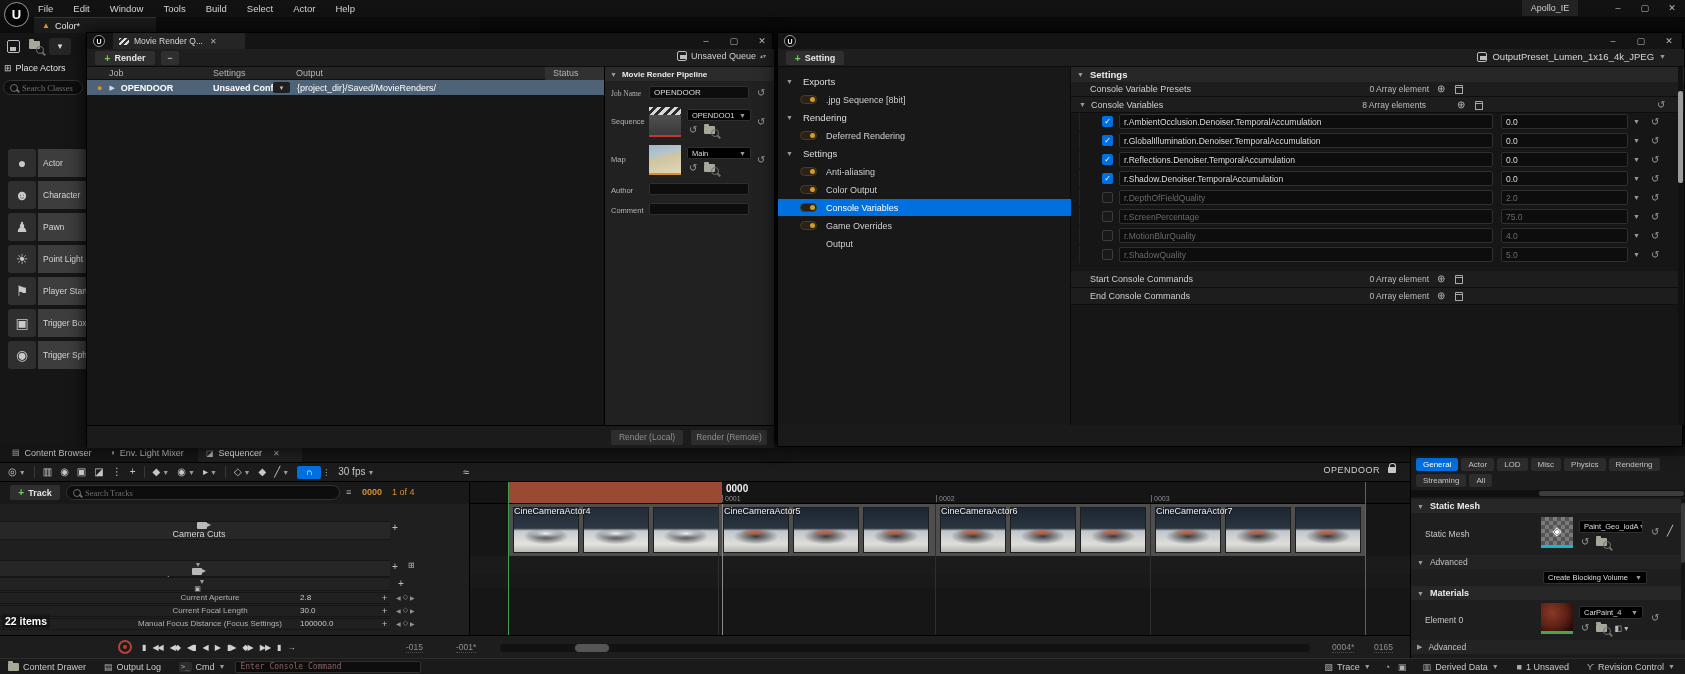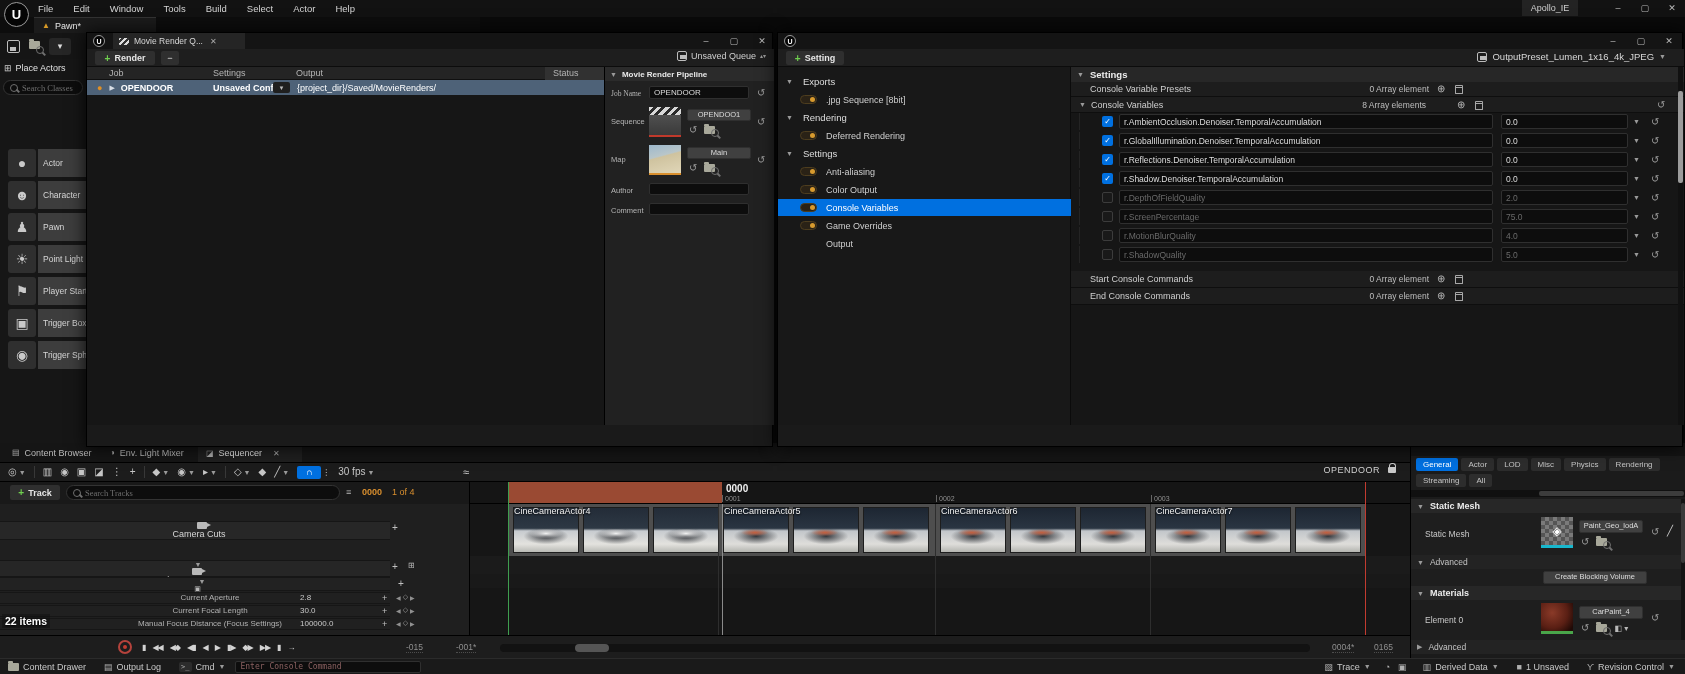--- a/index.html
+++ b/index.html
@@ -11,21 +11,21 @@
 .bold{font-weight:bold;}
 .chev{color:#9a9a9a;font-size:7px;}
 .undo{color:#9a9a9a;font-size:10px;line-height:1;}
 .plus-circ{color:#b8b8b8;font-size:10px;line-height:1;}
 .trash{width:8px;height:9px;border:1px solid #a8a8a8;border-top:3px double #a8a8a8;border-radius:1px;display:inline-block;}
 .mag{width:8px;height:8px;border:1.5px solid #6f6f6f;border-radius:50%;position:relative;flex:none;display:inline-block;}
 .mag::after{content:"";position:absolute;width:4px;height:1.5px;background:#6f6f6f;transform:rotate(45deg);right:-3px;bottom:-1px;}
 .fold{width:11px;height:8px;background:#a8a89a;border-radius:1px;position:relative;display:inline-block;}
 .fold::before{content:"";position:absolute;top:-2px;left:0;width:5px;height:2px;background:#a8a89a;border-radius:1px 1px 0 0;}
 .inp{background:#0d0d0d;border:1px solid #2f2f2f;border-radius:2px;color:#ddd;display:flex;align-items:center;padding:0 4px;overflow:hidden;white-space:nowrap;}
-.drop{background:#404040;border:1px solid #2f2f2f;border-radius:2px;color:#ddd;display:flex;align-items:center;justify-content:space-between;padding:0 4px;overflow:hidden;white-space:nowrap;flex-direction:column;}
+.drop{background:#000000;border:1px solid #2f2f2f;border-radius:2px;color:#ddd;display:flex;align-items:center;justify-content:space-between;padding:0 4px;overflow:hidden;white-space:nowrap;}
 .tog{width:17px;height:9px;border-radius:5px;background:#2a2216;border:1px solid #4d3d1e;position:relative;flex:none;}
 .tog::after{content:"";position:absolute;right:1px;top:1px;width:5px;height:5px;border-radius:50%;background:#d79a2e;}
 .cb{width:11px;height:11px;border-radius:2px;flex:none;display:flex;align-items:center;justify-content:center;font-size:8px;}
 .cb.on{background:#0070e0;color:#fff;}
 .cb.off{background:#191919;border:1px solid #3c3c3c;}
 .win{position:absolute;background:#1a1a1a;border:1px solid #000;box-shadow:0 0 16px rgba(0,0,0,.85);}
 .titlebar{position:absolute;left:0;top:0;right:0;height:16px;background:#141414;}
 .winctl{position:absolute;top:0;width:22px;height:16px;display:flex;align-items:center;justify-content:center;color:#b8b8b8;font-size:9px;}
 .ue-circ{border-radius:50%;background:#050505;border:1px solid #9a9a9a;color:#fff;font-weight:bold;display:flex;align-items:center;justify-content:center;}
 .btn{background:#2f2f2f;border-radius:2px;color:#e6e6e6;display:flex;align-items:center;justify-content:center;gap:4px;font-size:9px;}
@@ -117,21 +117,21 @@
       </div>
     <div id="app-title">Apollo_IE</div>
     <div class="winctl" style="left:1607px;">–</div>
     <div class="winctl" style="left:1634px;">▢</div>
     <div class="winctl" style="left:1661px;">✕</div>
   </div>
 
   <div id="leveltab-row" class="abs">
     <div id="level-tab">
       <span class="warn">▲</span>
-      <span>Pawn*</span>
+      <span>Color*</span>
     </div>
   </div>
 
   <div id="main-toolbar" class="abs">
     <span class="floppy"></span>
     <span style="position:relative;"><span class="fold"></span><span class="mag" style="position:absolute;right:-4px;bottom:-3px;"></span></span>
     <span style="width:22px;height:17px;background:#262626;border-radius:3px;display:flex;align-items:center;justify-content:center;color:#ddd;">▾</span>
   </div>
 
   <div id="place-actors" class="abs">
@@ -522,20 +522,24 @@
         <span class="fold" style="position:relative;">
             <span class="mag" style="position:absolute;right:-4px;bottom:-3px;"></span>
           </span>
       </div>
       <span class="undo abs" style="left:152px;top:88px;">↺</span>
       <span class="abs" style="left:6px;top:119px;color:#b4b4b4;font-size:7.5px;">Author</span>
       <div class="inp abs" style="left:44px;top:116px;width:100px;height:12px;"></div>
       <span class="abs" style="left:6px;top:139px;color:#b4b4b4;font-size:7.5px;">Comment</span>
       <div class="inp abs" style="left:44px;top:136px;width:100px;height:12px;"></div>
     </div>
+    <div class="abs flex" style="left:0;top:392px;width:687px;height:23px;background:#1b1b1b;border-top:1px solid #000;justify-content:flex-end;gap:8px;padding-right:7px;">
+      <div class="btn" style="width:72px;height:15px;color:#8f8f8f;font-size:8.5px;background:#2d2d2d;">Render (Local)</div>
+      <div class="btn" style="width:76px;height:15px;color:#8f8f8f;font-size:8.5px;background:#2d2d2d;">Render (Remote)</div>
+    </div>
   </div>
 
   <div id="preset-window" class="win" style="left:777px;top:32px;width:906px;height:415px;">
     <div class="titlebar">
       <div class="ue-circ abs" style="left:6px;top:2px;width:12px;height:12px;font-size:7px;">U</div>
       <div class="winctl" style="left:824px;">–</div>
       <div class="winctl" style="left:852px;">▢</div>
       <div class="winctl" style="left:880px;">✕</div>
     </div>
     <div class="abs" style="left:0;top:16px;width:906px;height:18px;background:#1e1e1e;border-bottom:1px solid #0c0c0c;">

